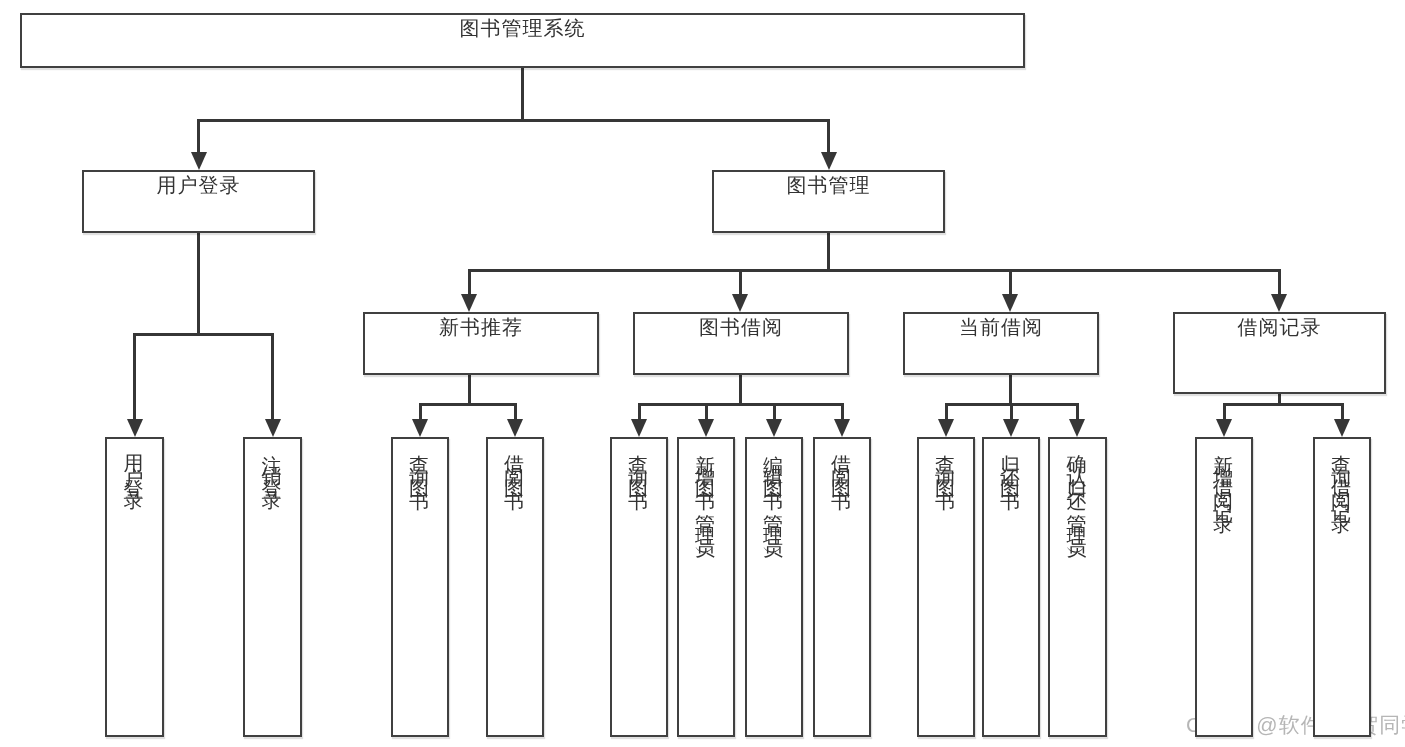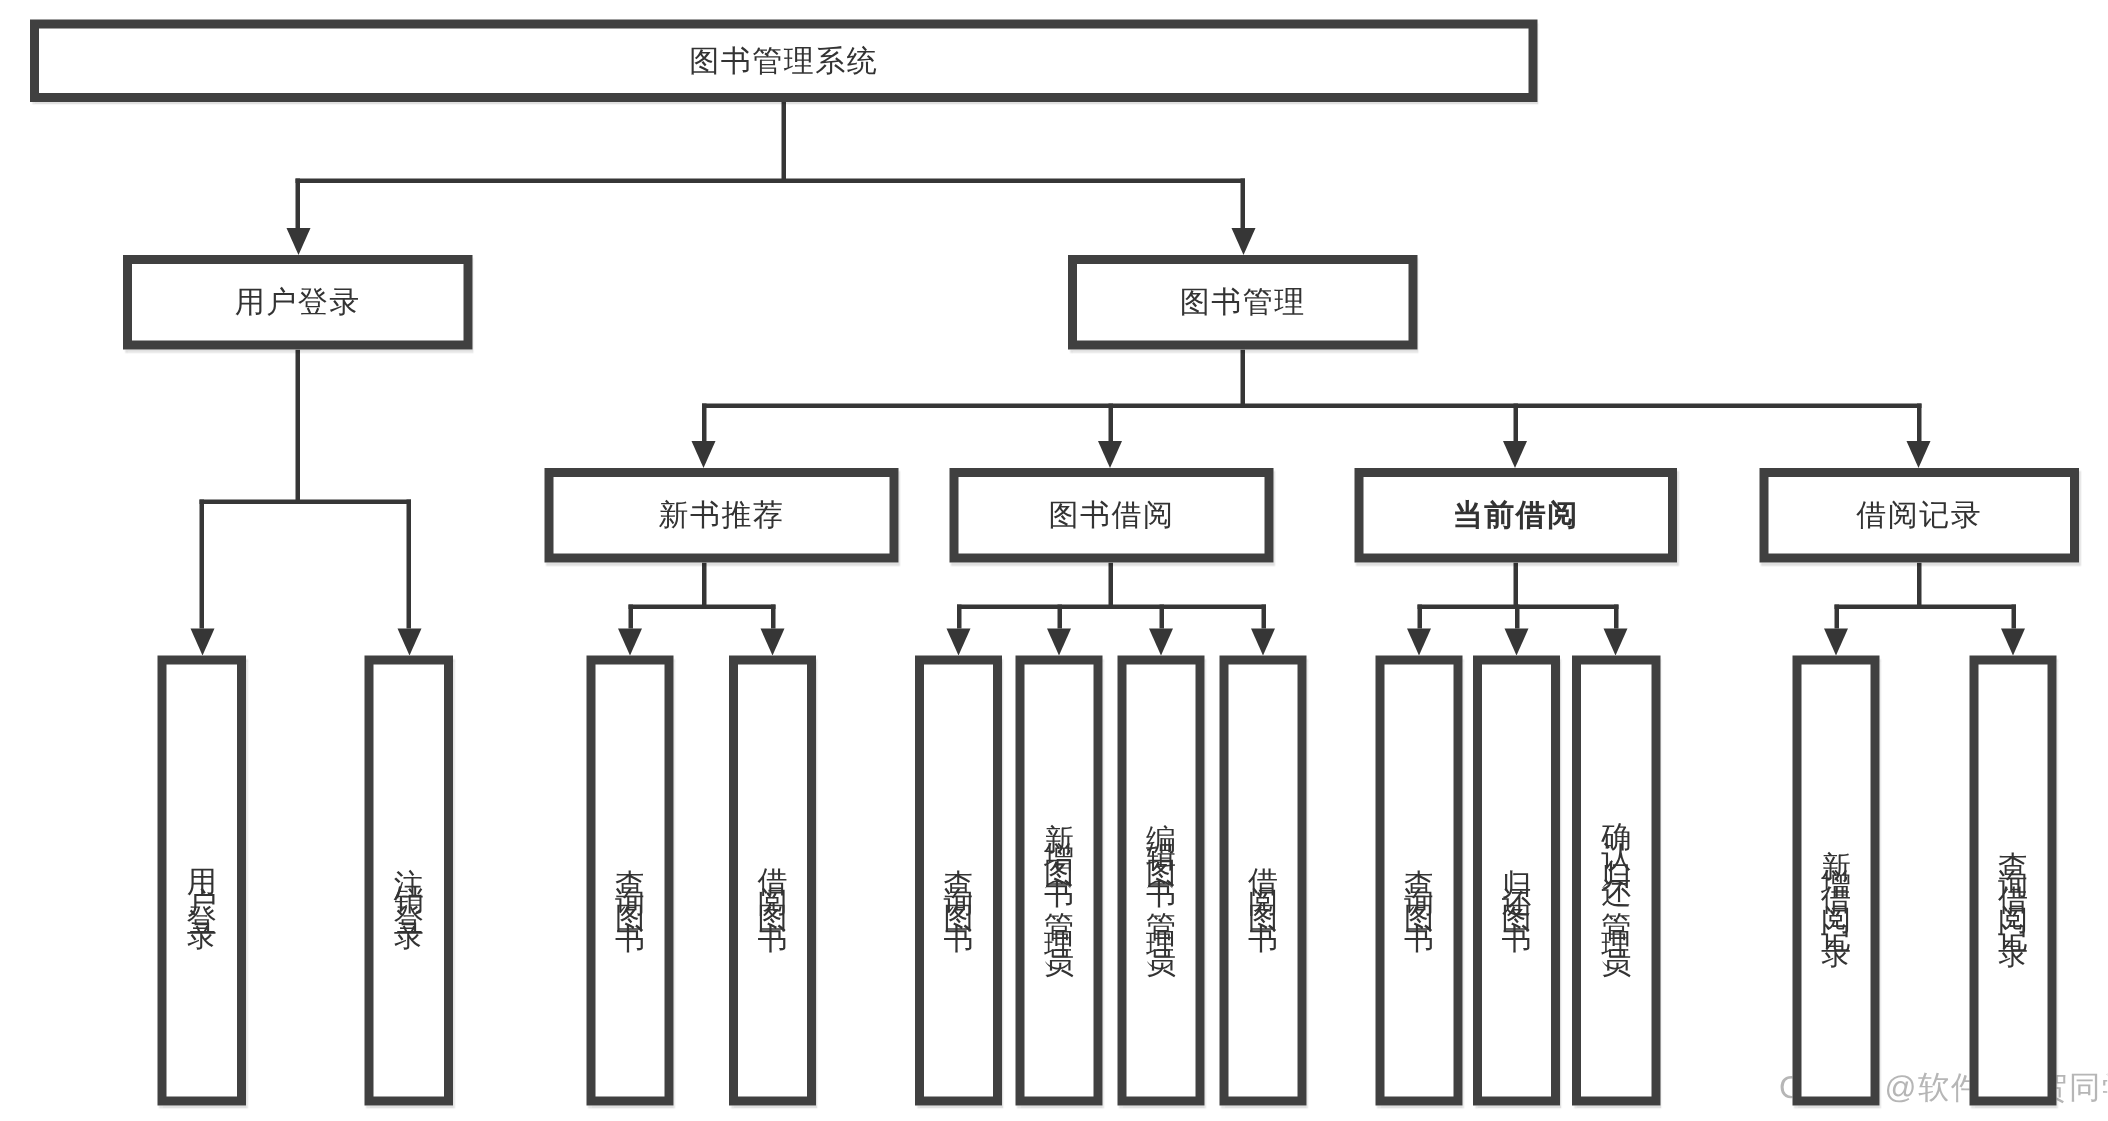--- a/index.html
+++ b/index.html
@@ -8,23 +8,22 @@
     width: 1405px;
     height: 747px;
     background: #ffffff;
     overflow: hidden;
     font-family: "Liberation Sans", "DejaVu Sans", sans-serif;
   }
   .node {
     position: absolute;
     box-sizing: border-box;
     background: #ffffff;
-    border: 6px solid #404040;
+    border: 2px solid #404040;
     display: flex;
-    align-items: center;
     justify-content: center;
     color: #333333;
     box-shadow: 1px 2px 1px rgba(0,0,0,0.12);
   }
   .node .lbl {
     font-size: 20px;
     letter-spacing: 1px;
     white-space: nowrap;
   }
   .node.vbox .lbl {
@@ -120,24 +119,24 @@
     </div>
     <div class="node" style="left: 712px; top: 170px; width: 233px; height: 63px;">
       <span class="lbl">图书管理</span>
     </div>
     <div class="node" style="left: 363px; top: 312px; width: 236px; height: 63px;">
       <span class="lbl">新书推荐</span>
     </div>
     <div class="node" style="left: 633px; top: 312px; width: 216px; height: 63px;">
       <span class="lbl">图书借阅</span>
     </div>
-    <div class="node" style="left: 903px; top: 312px; width: 215px; height: 63px; font-weight: bold;">
+    <div class="node" style="left: 903px; top: 312px; width: 196px; height: 63px;">
       <span class="lbl">当前借阅</span>
     </div>
-    <div class="node" style="left: 1173px; top: 312px; width: 213px; height: 63px;">
+    <div class="node" style="left: 1173px; top: 312px; width: 213px; height: 82px;">
       <span class="lbl">借阅记录</span>
     </div>
     <div class="node vbox" style="left: 105px; top: 437px; width: 59px; height: 300px;">
       <span class="lbl">用户登录</span>
     </div>
     <div class="node vbox" style="left: 243px; top: 437px; width: 59px; height: 300px;">
       <span class="lbl">注销登录</span>
     </div>
     <div class="node vbox" style="left: 391px; top: 437px; width: 58px; height: 300px;">
       <span class="lbl">查询图书</span>

